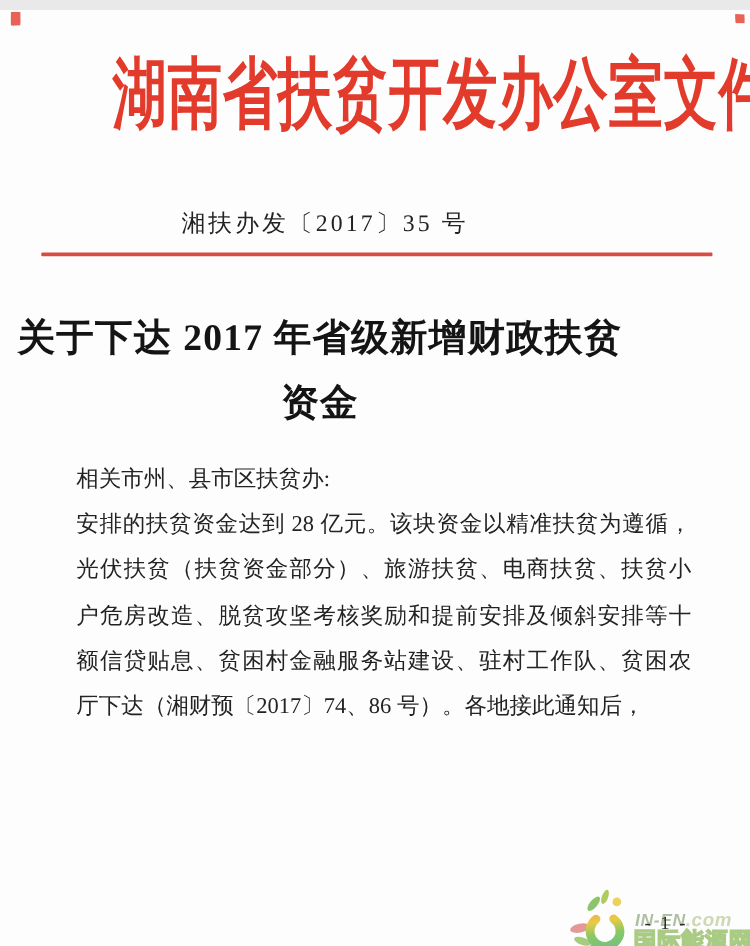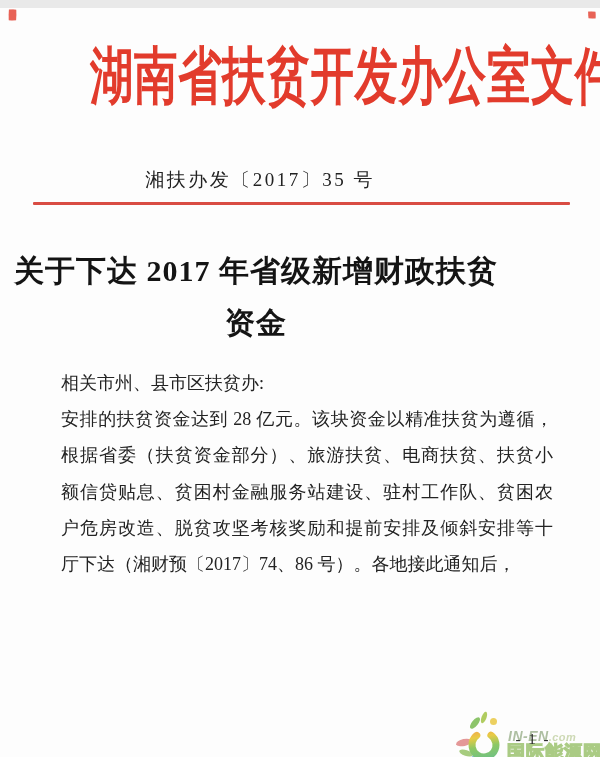--- a/index.html
+++ b/index.html
@@ -87,21 +87,21 @@
   .petal-blue     {left:19px;top:47px;width:13px;height:6px;background:#86b4dc;transform:rotate(38deg);}
   .petal-yellow   {left:38px;top:8px; width:7px; height:7px;background:#ecd060;}
   .wm-site{
     position:absolute;left:56px;top:19px;
     font-family:"Liberation Sans","DejaVu Sans",sans-serif;
     font-style:italic;font-weight:bold;
     font-size:14px;line-height:14px;
     color:#aebfa2;letter-spacing:.5px;
     white-space:nowrap;
   }
-  .wm-site .tld{font-size:11px;color:#cdd9b4;}
+  .wm-site .tld{font-size:15px;color:#cdd9b4;}
   .wm-site-cn{
     position:absolute;left:55px;top:32px;
     font-family:"Liberation Sans","DejaVu Sans",sans-serif;
     font-weight:bold;
     font-size:18px;line-height:20px;
     color:var(--wm-green);
     -webkit-text-stroke:1.2px var(--wm-green-stroke);
     letter-spacing:1px;
     white-space:nowrap;
   }
@@ -128,23 +128,23 @@
 
   <div class="red-divider"></div>
 
   <div class="doc-title">
     <div>关于下达 2017 年省级新增财政扶贫资金</div>
   </div>
 
   <div class="body-text">
     <div class="body-line">相关市州、县市区扶贫办:</div>
     <div class="body-line fill">安排的扶贫资金达到 28 亿元。该块资金以精准扶贫为遵循，</div>
-    <div class="body-line fill">根据省委（扶贫资金部分）、旅游扶贫、电商扶贫、扶贫小</div>
+    <div class="body-line fill">光伏扶贫（扶贫资金部分）、旅游扶贫、电商扶贫、扶贫小</div>
+    <div class="body-line fill">户危房改造、脱贫攻坚考核奖励和提前安排及倾斜安排等十</div>
     <div class="body-line fill">额信贷贴息、贫困村金融服务站建设、驻村工作队、贫困农</div>
-    <div class="body-line fill">户危房改造、脱贫攻坚考核奖励和提前安排及倾斜安排等十</div>
     <div class="body-line">厅下达（湘财预〔2017〕74、86 号）。各地接此通知后，</div>
   </div>
 
   <div class="watermark">
     <div class="petal petal-green-a"></div>
     <div class="petal petal-green-b"></div>
     <div class="petal petal-rose"></div>
     <div class="petal petal-lightgrn"></div>
     <div class="petal petal-blue"></div>
     <div class="petal petal-yellow"></div>

